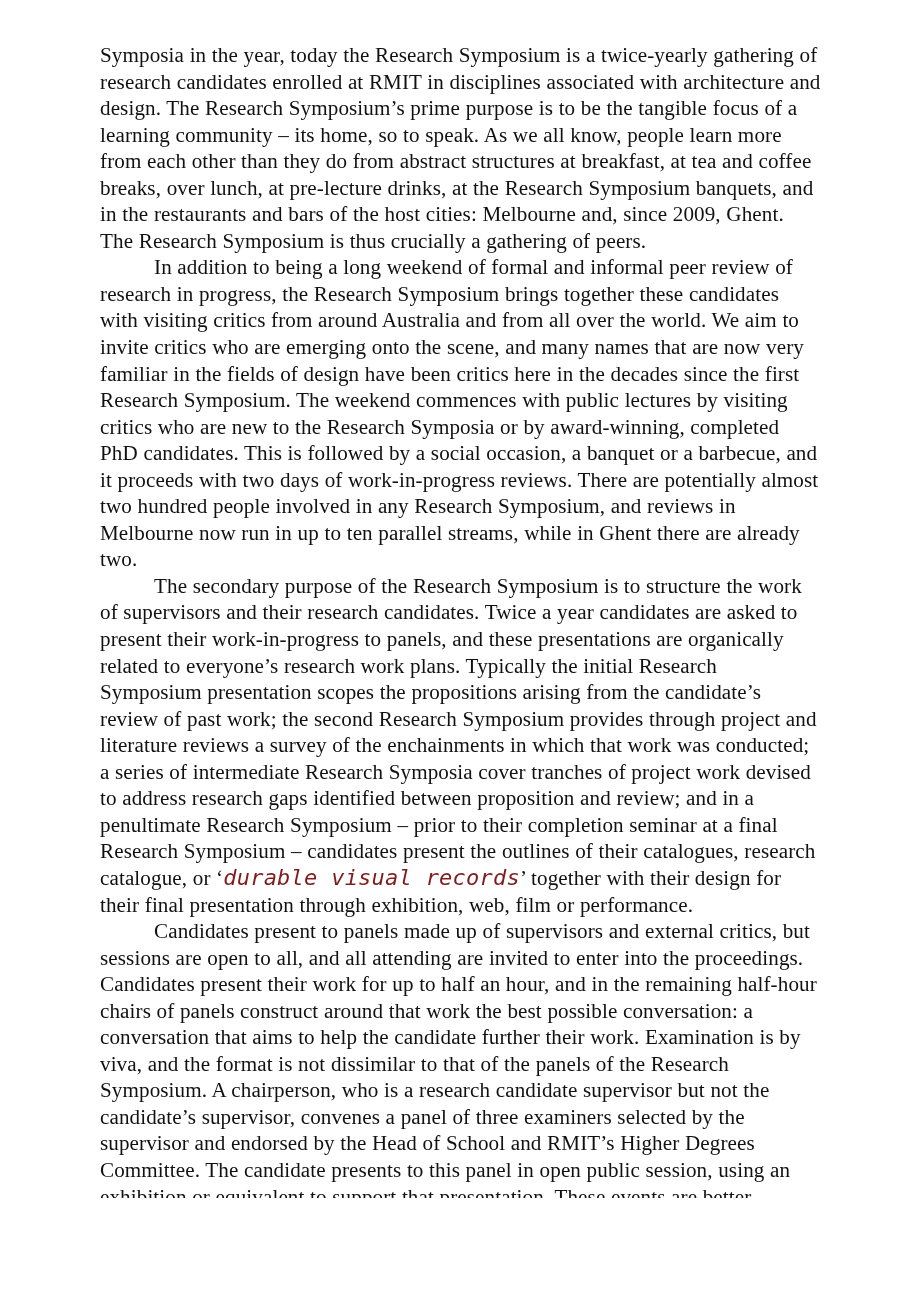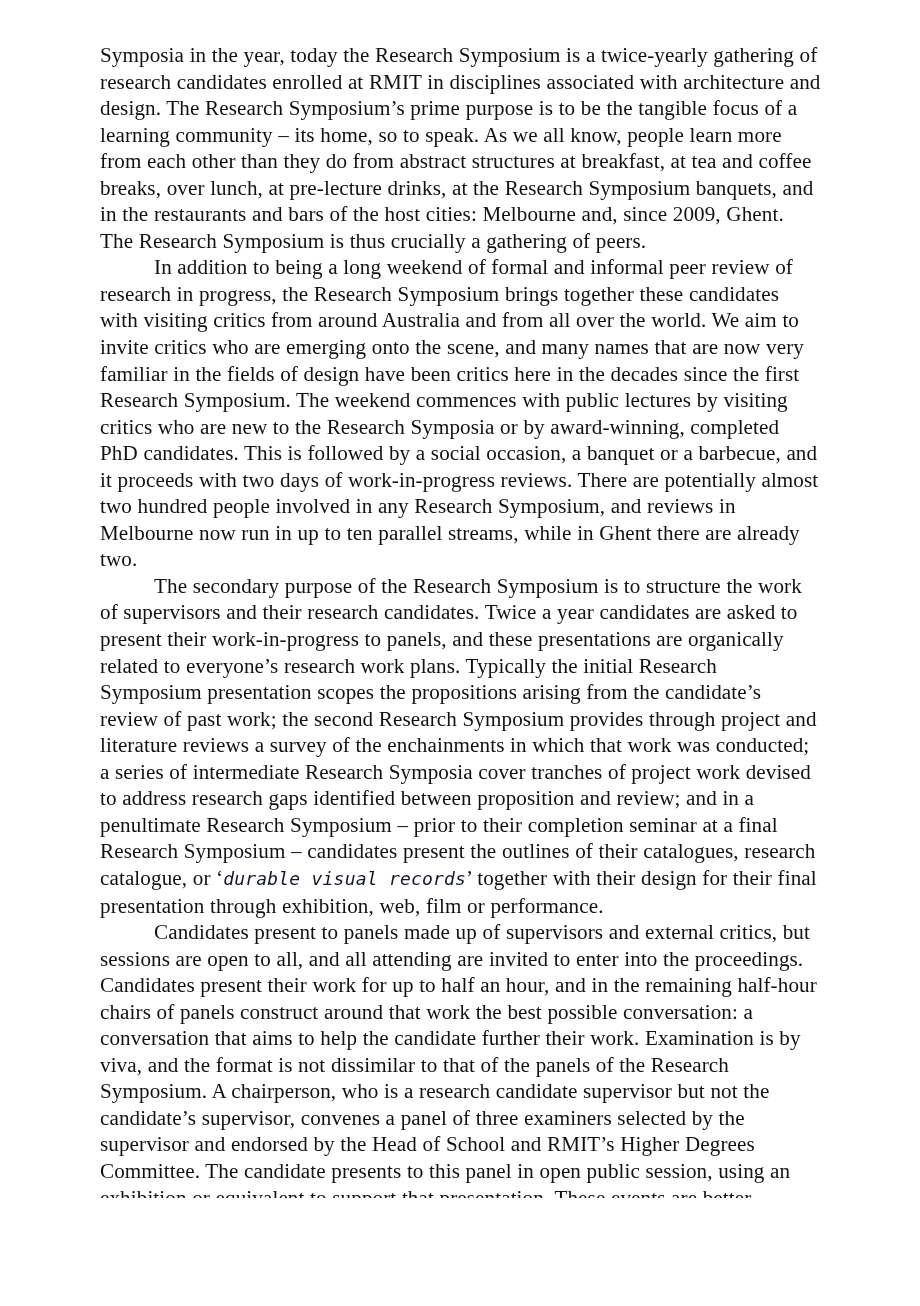--- a/index.html
+++ b/index.html
@@ -36,22 +36,22 @@
     text-align: left;
     word-spacing: 0.01em;
     -webkit-font-smoothing: antialiased;
   }
   .para.indented {
     text-indent: 54px;
   }
   .quoted-term {
     font-family: "DejaVu Sans Mono", "Liberation Mono", monospace;
     font-style: italic;
-    font-size: 18px;
-    color: #0f172a;
+    font-size: 22px;
+    color: #7f1d1d;
     letter-spacing: 0.01em;
   }
   .folio {
     position: absolute;
     left: 28px;
     top: 1188px;
     width: 72px;
     height: 72px;
   }
   .folio-number {

